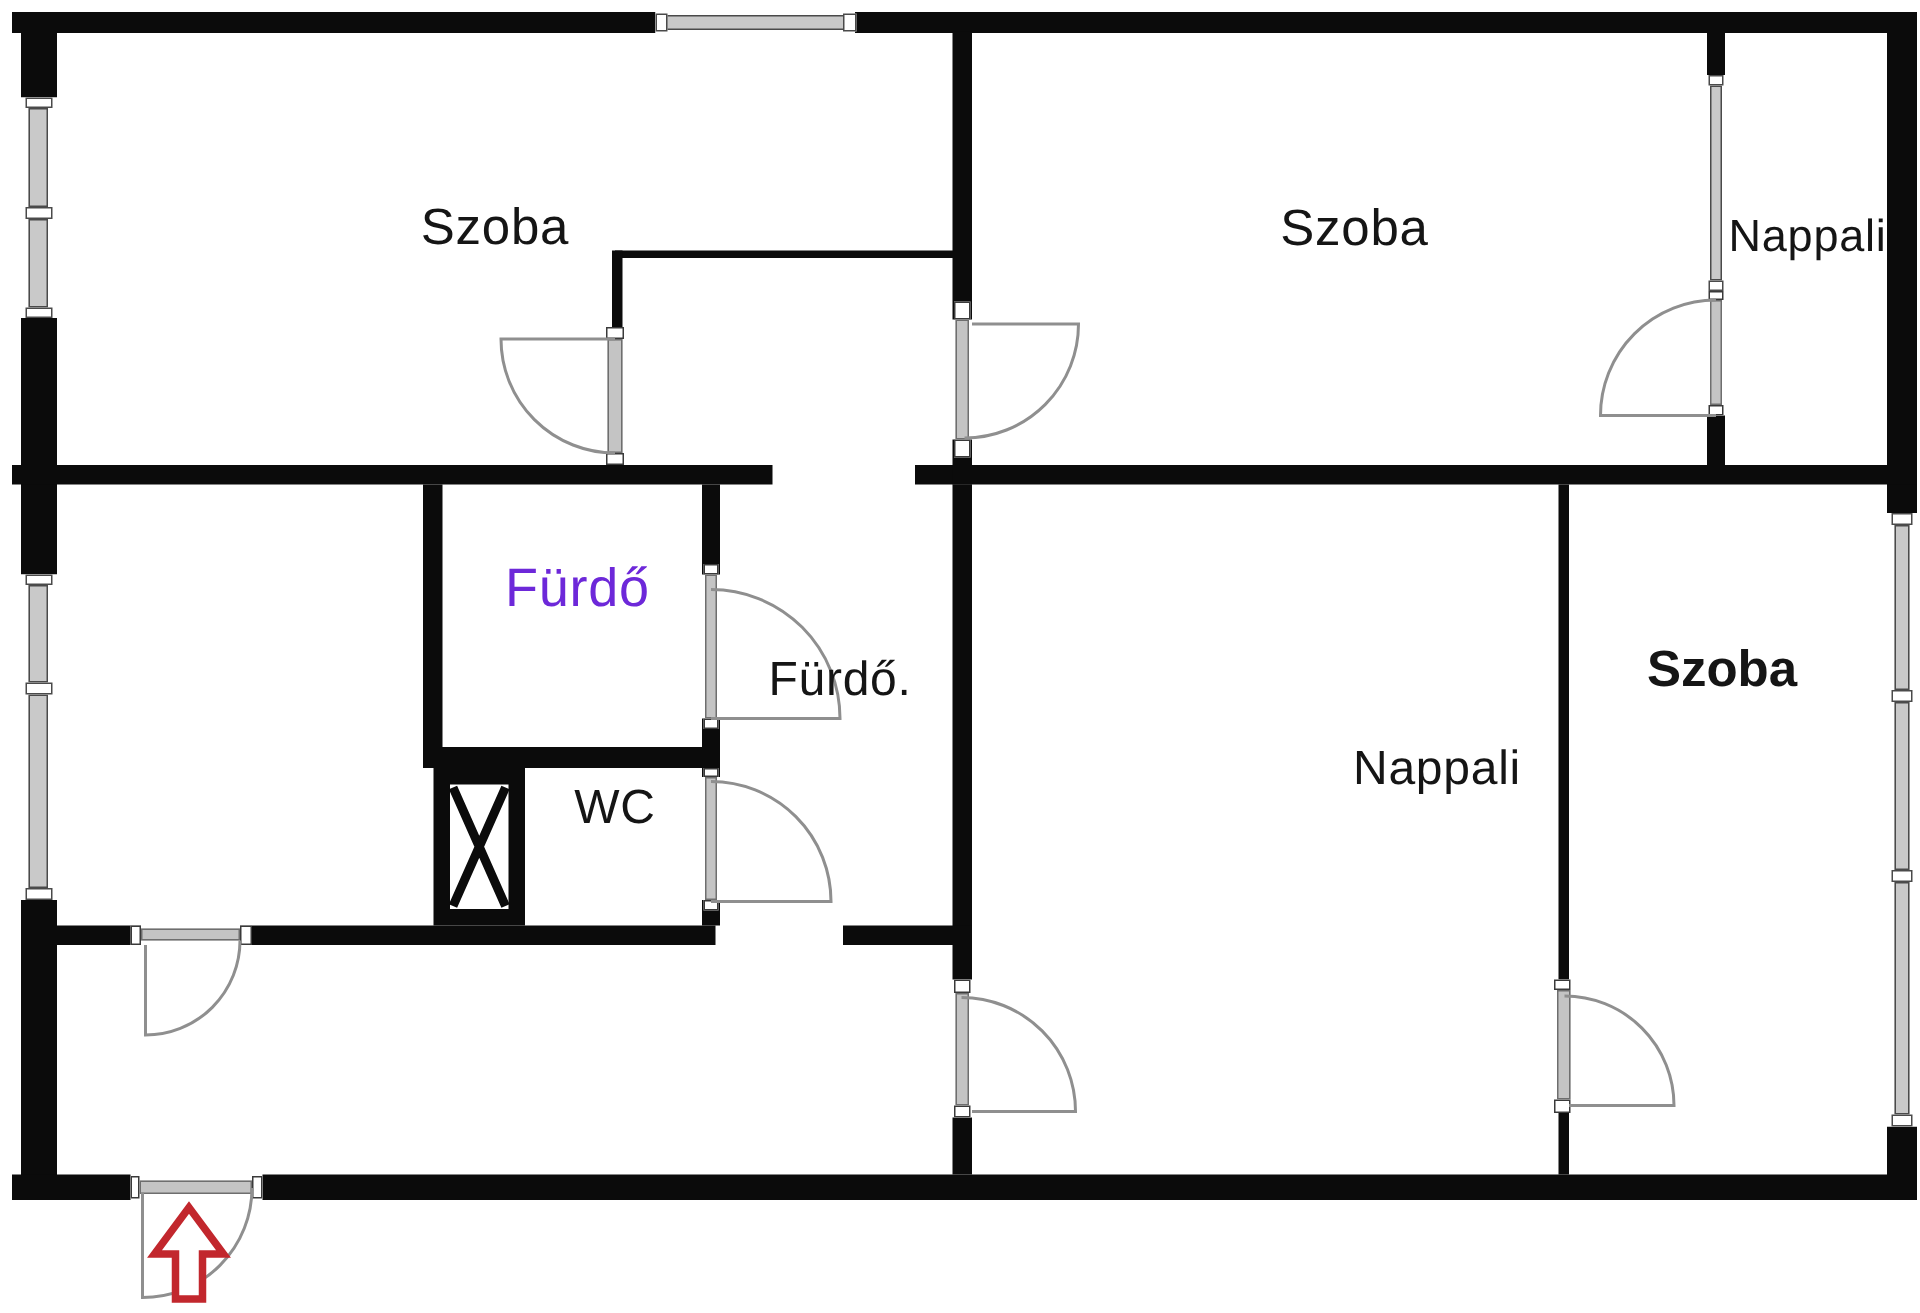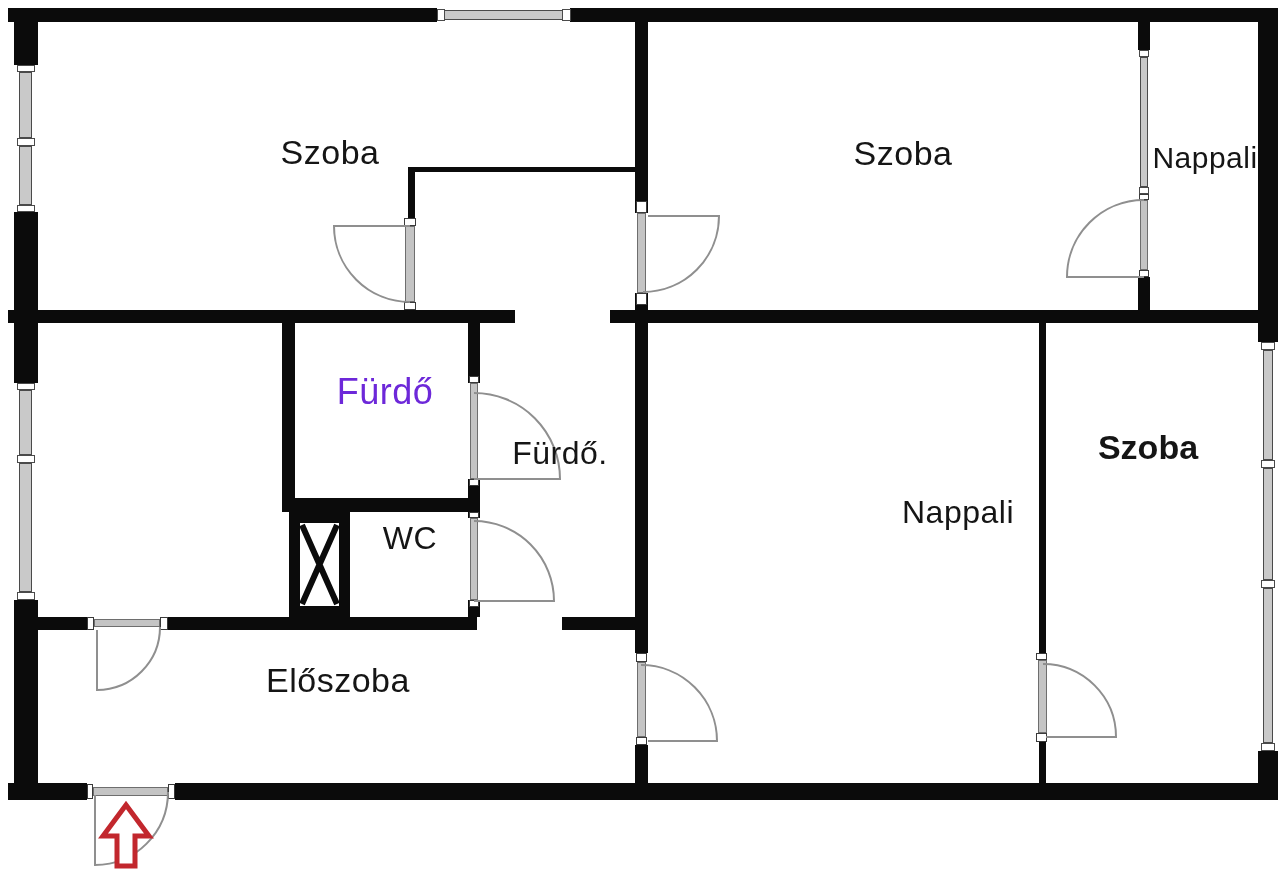--- a/index.html
+++ b/index.html
@@ -133,14 +133,13 @@
       <path d="M 126 805 L 103 836 L 117 836 L 117 866 L 135 866 L 135 836 L 149 836 Z" fill="#ffffff" stroke="#c2272d" stroke-width="5" stroke-linejoin="miter"></path>
     </svg>
     <div class="room-label" style="left: 330px; top: 152px; font-size: 34px; color: rgb(21, 21, 21);">Szoba</div>
     <div class="room-label" style="left: 903px; top: 153px; font-size: 34px; color: rgb(21, 21, 21);">Szoba</div>
     <div class="room-label" style="left: 1205px; top: 158px; font-size: 30px; color: rgb(21, 21, 21);">Nappali</div>
     <div class="room-label" style="left: 385px; top: 392px; font-size: 36px; color: #6d28d9;">Fürdő</div>
     <div class="room-label" style="left: 560px; top: 453px; font-size: 32px; color: rgb(21, 21, 21);">Fürdő.</div>
     <div class="room-label" style="left: 410px; top: 538px; font-size: 32px; color: rgb(21, 21, 21);">WC</div>
     <div class="room-label" style="left: 958px; top: 512px; font-size: 32px; color: rgb(21, 21, 21);">Nappali</div>
     <div class="room-label bold" style="left: 1148px; top: 447px; font-size: 34px; color: rgb(21, 21, 21);">Szoba</div>
-    <div class="room-label" style="left: 338px; top: 680px; font-size: 34px; color: rgb(21, 21, 21);">Előszoba</div>
   </div>
 
 </body></html>

